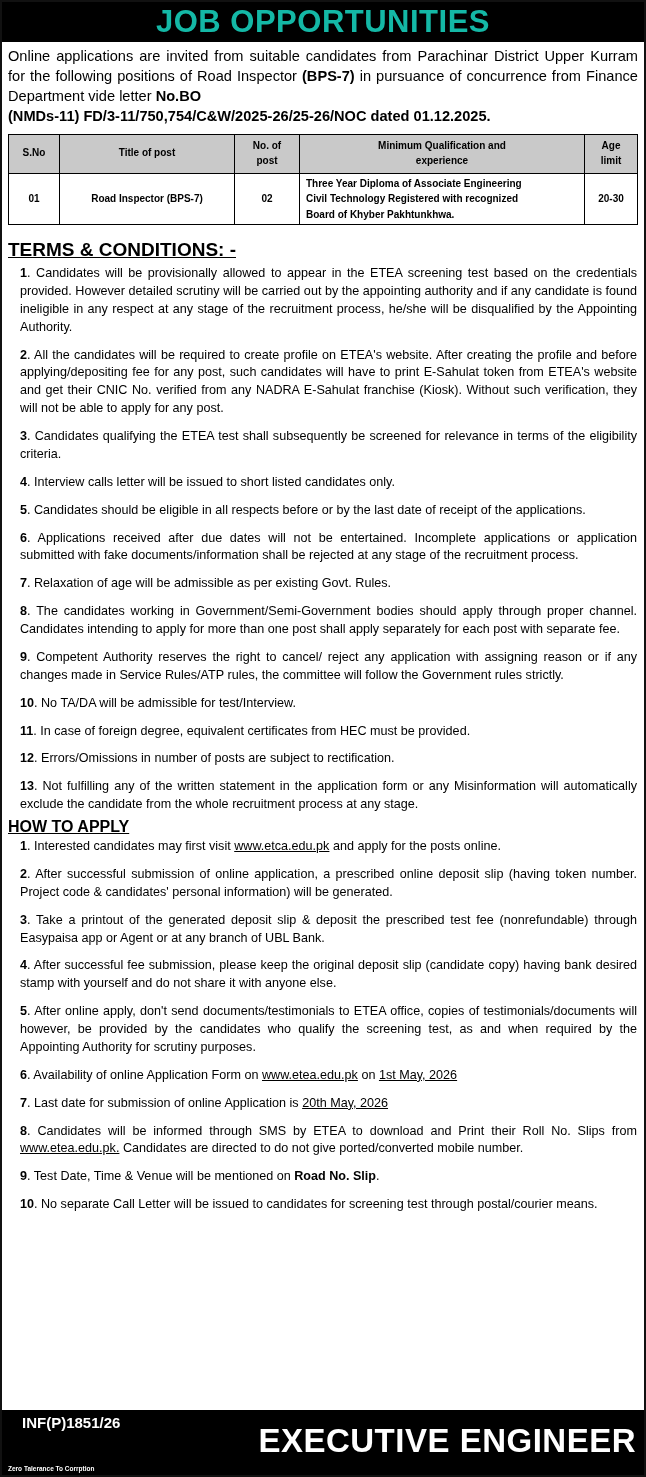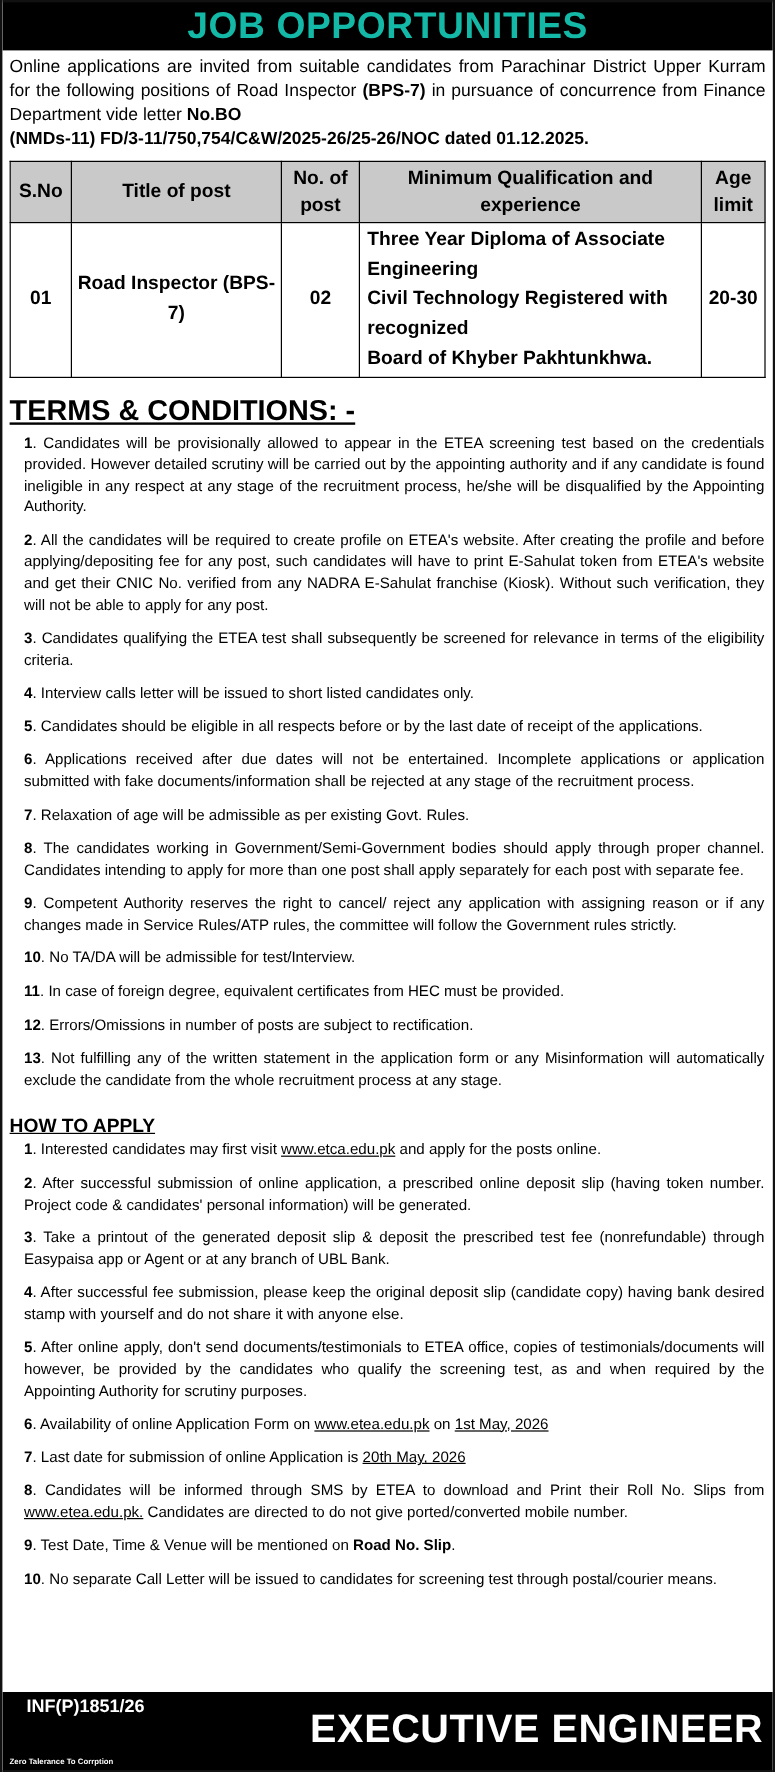--- a/index.html
+++ b/index.html
@@ -52,21 +52,21 @@
     font-weight: bold;
   }
   
   .table-wrap {
     padding: 4px 6px 0 6px;
     flex: none;
   }
   table.posts {
     width: 100%;
     border-collapse: collapse;
-    font-size: 16px;
+    font-size: 10px;
   }
   table.posts th,
   table.posts td {
     border: 1px solid #000;
     padding: 2px 3px;
     vertical-align: middle;
   }
   table.posts thead th {
     background: #c9c9c9;
     font-weight: bold;
@@ -82,28 +82,28 @@
   table.posts tbody td.qual {
     text-align: left;
     padding-left: 6px;
   }
   .col-sno   { width: 44px; }
   .col-title { width: 168px; }
   .col-num   { width: 58px; }
   .col-age   { width: 46px; }
   
   .section-head {
-    font-size: 24px;
+    font-size: 19px;
     font-weight: bold;
     text-decoration: underline;
     margin: 14px 0 4px 6px;
   }
   .section-head.small {
     font-size: 16px;
-    margin-top: 20px;
+    margin-top: 4px;
     margin-bottom: 2px;
   }
   
   .clauses {
     padding: 0 7px 0 6px;
     flex: none;
   }
   .clause {
     font-size: 12.6px;
     line-height: 1.42;

